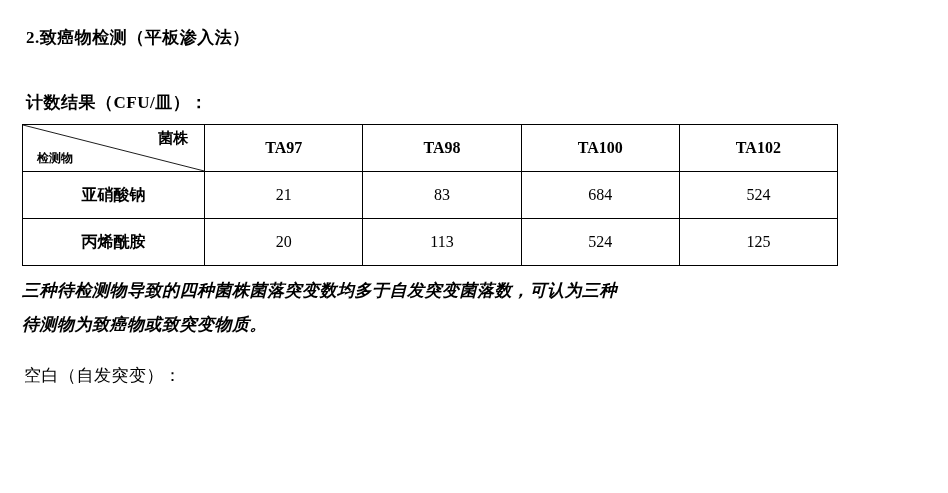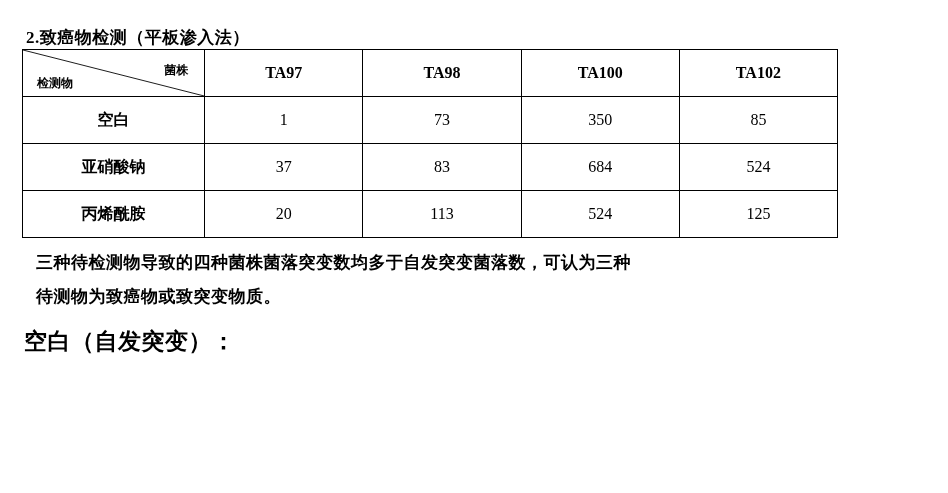--- a/index.html
+++ b/index.html
@@ -62,55 +62,57 @@
   td.corner .diag {
     position: absolute;
     left: 0;
     top: 0;
     width: 100%;
     height: 100%;
   }
   td.corner .col-label {
     position: absolute;
     right: 16px;
-    top: 12px;
-    font-size: 12px;
+    top: 4px;
+    font-size: 15px;
     font-weight: bold;
   }
   td.corner .row-label {
     position: absolute;
     left: 14px;
     bottom: 4px;
     font-size: 12px;
     font-weight: bold;
   }
   .paragraph {
     font-size: 17px;
     font-weight: bold;
     line-height: 34px;
     letter-spacing: 0.5px;
-    margin: 8px 0 0 18px;
+    margin: 8px 0 0 4px;
     width: 830px;
+    font-style: italic;
   }
   .trailing {
-    font-size: 23px;
-    font-weight: bold;
+    font-size: 17px;
+    font-weight: normal;
     letter-spacing: 0.5px;
-    margin: 12px 0 0 6px;
+    margin: 22px 0 0 6px;
   }
   .hdr-strain { width: 182px; }
   .hdr-col { width: 158px; }
 </style>
 </head>
 <body>
 
 <div class="page">
 
   <div class="heading">2.致癌物检测（平板渗入法）</div>
 
+  <div class="subheading">计数结果（CFU/皿）：</div>
 
   <table class="result-table">
     <colgroup>
       <col class="hdr-strain">
       <col class="hdr-col">
       <col class="hdr-col">
       <col class="hdr-col">
       <col class="hdr-col">
     </colgroup>
     <tbody>
@@ -121,32 +123,25 @@
           </svg>
           <span class="col-label">菌株</span>
           <span class="row-label">检测物</span>
         </td>
         <td>TA97</td>
         <td>TA98</td>
         <td>TA100</td>
         <td>TA102</td>
       </tr>
 
-      <tr>
-        <td>空白</td>
-        <td class="num">1</td>
-        <td class="num">73</td>
-        <td class="num">350</td>
-        <td class="num">85</td>
-      </tr>
 
 
       <tr>
         <td>亚硝酸钠</td>
-        <td class="num">37</td>
+        <td class="num">21</td>
         <td class="num">83</td>
         <td class="num">684</td>
         <td class="num">524</td>
       </tr>
 
       <tr>
         <td>丙烯酰胺</td>
         <td class="num">20</td>
         <td class="num">113</td>
         <td class="num">524</td>

